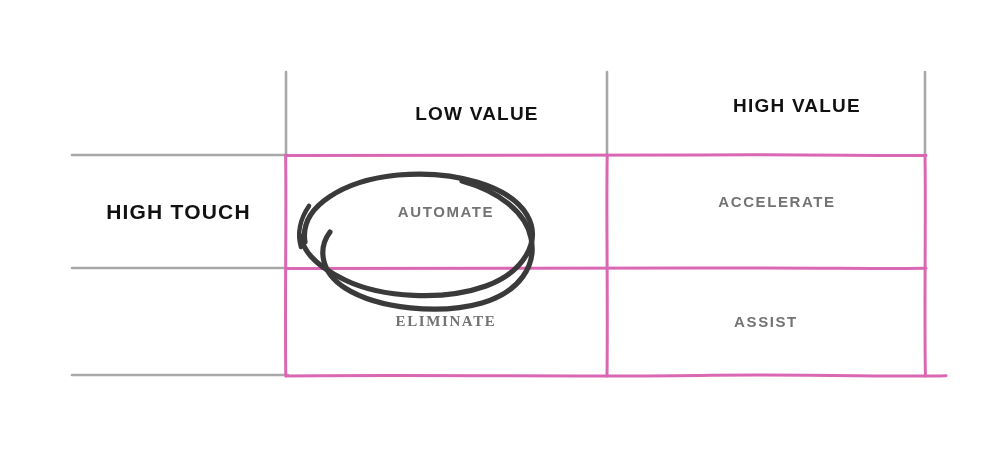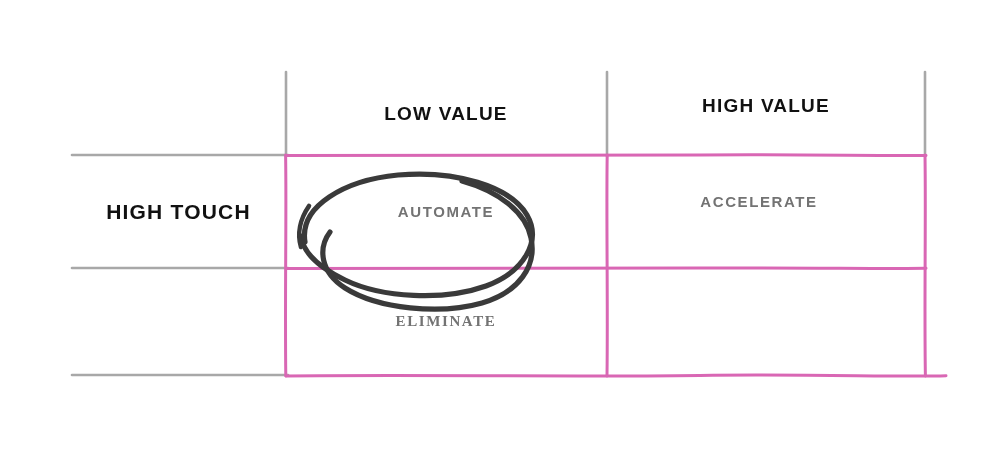--- a/index.html
+++ b/index.html
@@ -28,20 +28,21 @@
     align-items: center;
     justify-content: center;
     text-align: center;
     white-space: nowrap;
   }
   .col-header {
     font-size: 19px;
     font-weight: bold;
     letter-spacing: 1.2px;
     color: #111111;
+    padding-left: 31px;
   }
   .row-header {
     font-size: 21px;
     font-weight: bold;
     letter-spacing: 1.2px;
     color: #111111;
   }
   .quad-label {
     font-size: 15px;
     font-weight: bold;
@@ -49,21 +50,21 @@
     color: #737373;
   }
   
   #col-head-low  { left: 285px; top: 72px;  width: 322px; height: 83px; }
   #col-head-high { left: 607px; top: 64px;  width: 318px; height: 83px; }
   
   #row-head-high { left: 72px;  top: 155px; width: 213px; height: 113px; }
   #row-head-low  { left: 72px;  top: 268px; width: 213px; height: 107px; }
   
   #quad-automate   { left: 285px; top: 155px; width: 322px; height: 113px; }
-  #quad-accelerate { left: 600px; top: 155px; width: 318px; height: 93px; text-align: center; }
+  #quad-accelerate { left: 618px; top: 155px; width: 318px; height: 93px; text-align: center; }
   #quad-eliminate  { left: 285px; top: 268px; width: 322px; height: 107px; font-family: Liberation Serif, serif; }
   #quad-assist     { left: 607px; top: 268px; width: 318px; height: 107px; }
 </style>
 </head>
 <body>
 
 <div id="canvas">
 
   <svg id="matrix-svg" viewBox="0 0 995 471" xmlns="http://www.w3.org/2000/svg">
 
@@ -122,14 +123,15 @@
 
   <div class="axis-label row-header" id="row-head-high">HIGH TOUCH</div>
 
 
   <div class="cell-label quad-label" id="quad-automate">AUTOMATE</div>
 
   <div class="cell-label quad-label" id="quad-accelerate">ACCELERATE</div>
 
   <div class="cell-label quad-label" id="quad-eliminate">ELIMINATE</div>
 
+  <div class="cell-label quad-label" id="quad-assist">ASSIST</div>
 
 </div>
 
 </body></html>

